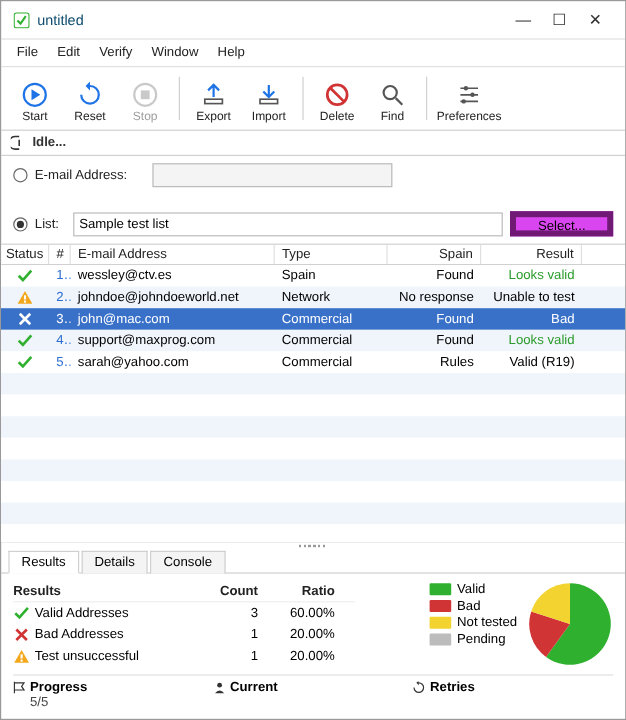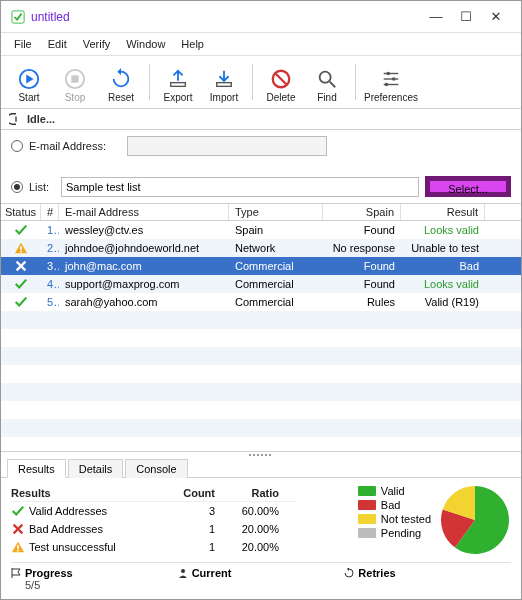--- a/index.html
+++ b/index.html
@@ -1,20 +1,20 @@
 <!DOCTYPE html>
 <html><head>
 <meta charset="utf-8">
 <style>
 * { box-sizing: border-box; margin: 0; padding: 0; font-family: "Segoe UI", Tahoma, Arial, sans-serif; font-size: 11px; }
 body { background: #fff; }
 .window { width: 522px; height: 600px; border: 1px solid #999; background: #fff; display: flex; flex-direction: column; box-shadow: 0 4px 20px rgba(0,0,0,0.15); margin: 0 auto; }
 .titlebar { display: flex; align-items: center; padding: 8px 10px; border-bottom: 1px solid #e0e0e0; }
 .titlebar .app-icon { width: 14px; height: 14px; margin-right: 6px; }
-.titlebar .title { flex: 1; color: #6d28d9; font-size: 12px; }
+.titlebar .title { flex: 1; color: #0c4a6e; font-size: 12px; }
 .titlebar .win-btn { width: 30px; text-align: center; color: #333; font-size: 13px; cursor: default; }
 .menubar { display: flex; gap: 2px; padding: 2px 6px; border-bottom: 1px solid #e0e0e0; }
 .menubar .menu-item { padding: 3px 7px; color: #222; cursor: default; }
 .toolbar { display: flex; gap: 2px; padding: 4px 6px; border-bottom: 1px solid #d0d0d0; }
 .tool-btn { display: flex; flex-direction: column; align-items: center; justify-content: flex-end; width: 44px; height: 44px; border: 1px solid transparent; border-radius: 2px; cursor: default; }
 .tool-btn.disabled { opacity: 0.45; }
 .tool-btn .ico { width: 22px; height: 22px; margin-bottom: 2px; }
 .tool-btn .lbl { font-size: 10px; color: #222; }
 .sep { width: 1px; background: #d0d0d0; margin: 4px 4px; }
 .statusrow { display: flex; align-items: center; padding: 3px 8px; border-bottom: 1px solid #d0d0d0; color: #333; font-weight: 600; }
@@ -94,33 +94,33 @@
   </div>
 
   <div class="toolbar">
     <div class="tool-btn">
       <svg class="ico" viewBox="0 0 24 24">
           <circle cx="12" cy="12" r="10" fill="none" stroke="#1e74e6" stroke-width="2"></circle>
           <path d="M9 7 L17 12 L9 17 Z" fill="#1e74e6"></path>
         </svg>
       <span class="lbl">Start</span>
     </div>
+    <div class="tool-btn">
+      <svg class="ico" viewBox="0 0 24 24">
+          <path d="M12 4 A8 8 0 1 1 4 12" fill="none" stroke="#1e74e6" stroke-width="2"></path>
+          <path d="M12 0 L12 8 L8 4 Z" fill="#1e74e6"></path>
+        </svg>
+      <span class="lbl">Reset</span>
+    </div>
     <div class="tool-btn disabled">
       <svg class="ico" viewBox="0 0 24 24">
           <circle cx="12" cy="12" r="10" fill="none" stroke="#888" stroke-width="2"></circle>
           <rect x="8" y="8" width="8" height="8" fill="#888"></rect>
         </svg>
       <span class="lbl">Stop</span>
-    </div>
-    <div class="tool-btn">
-      <svg class="ico" viewBox="0 0 24 24">
-          <path d="M12 4 A8 8 0 1 1 4 12" fill="none" stroke="#1e74e6" stroke-width="2"></path>
-          <path d="M12 0 L12 8 L8 4 Z" fill="#1e74e6"></path>
-        </svg>
-      <span class="lbl">Reset</span>
     </div>
     <div class="sep"></div>
     <div class="tool-btn">
       <svg class="ico" viewBox="0 0 24 24">
           <rect x="4" y="16" width="16" height="4" fill="none" stroke="#555" stroke-width="1.5"></rect>
           <path d="M12 14 L12 3 M7 8 L12 3 L17 8" fill="none" stroke="#1e74e6" stroke-width="2"></path>
         </svg>
       <span class="lbl">Export</span>
     </div>
     <div class="tool-btn">

